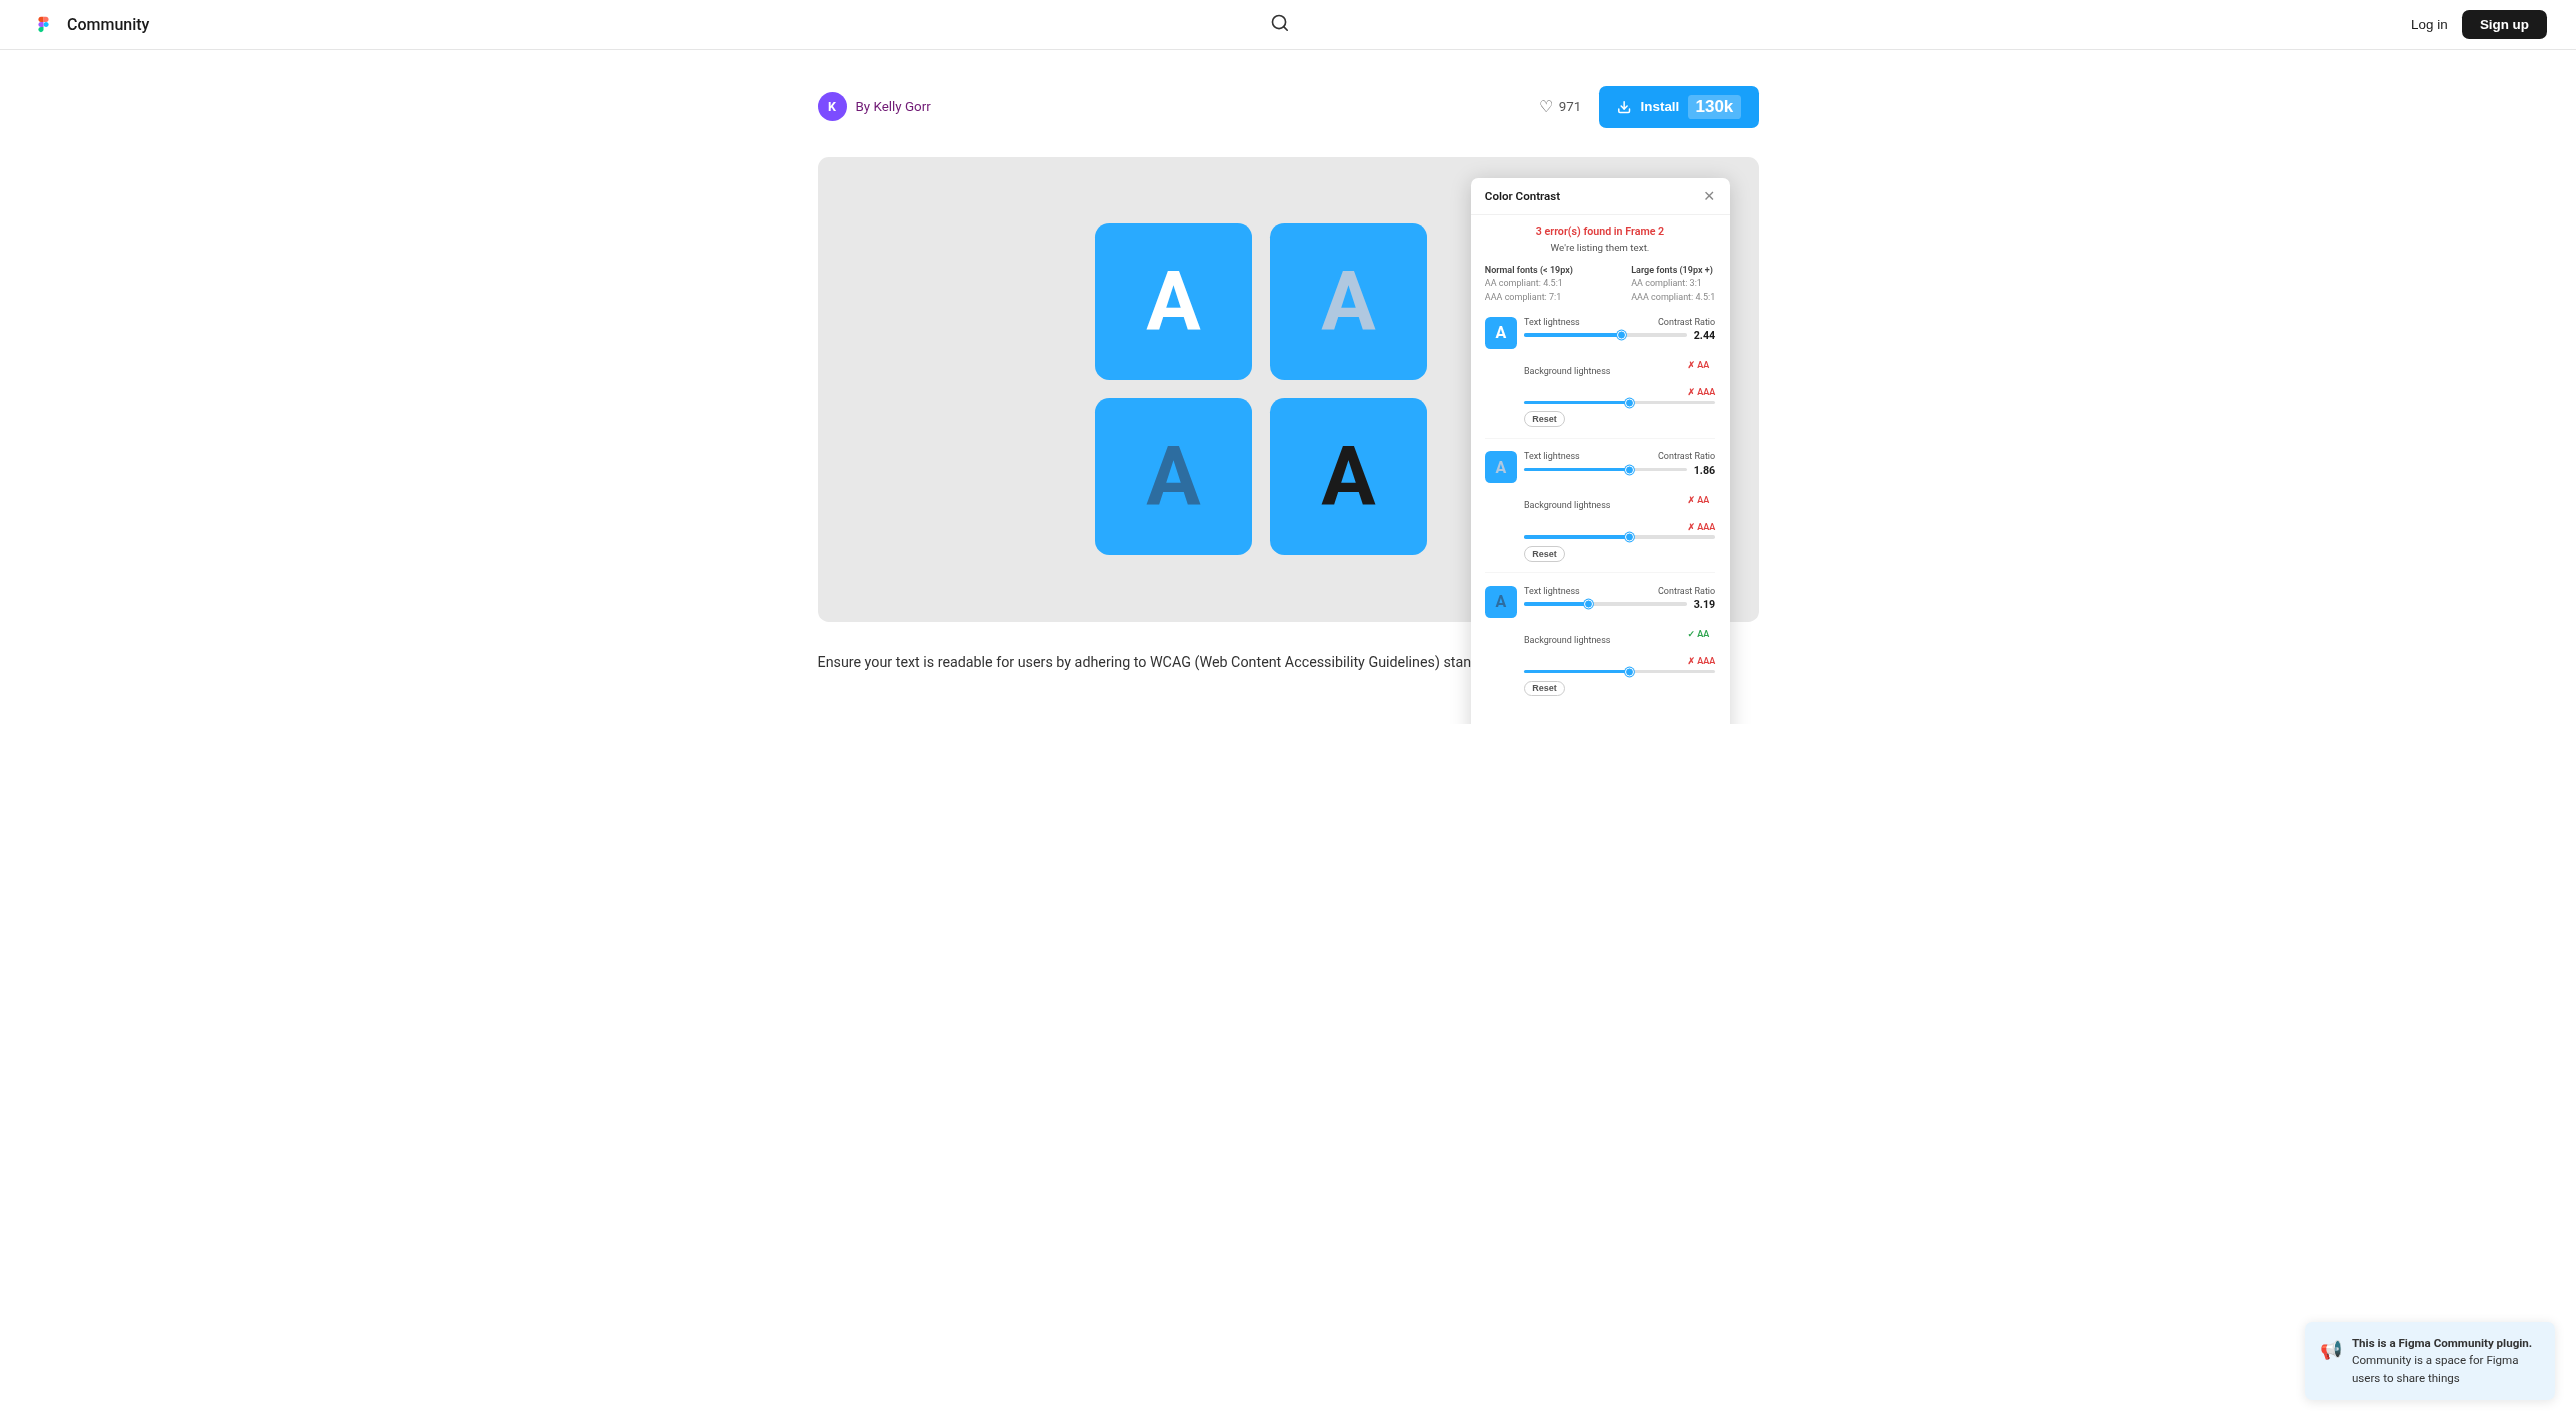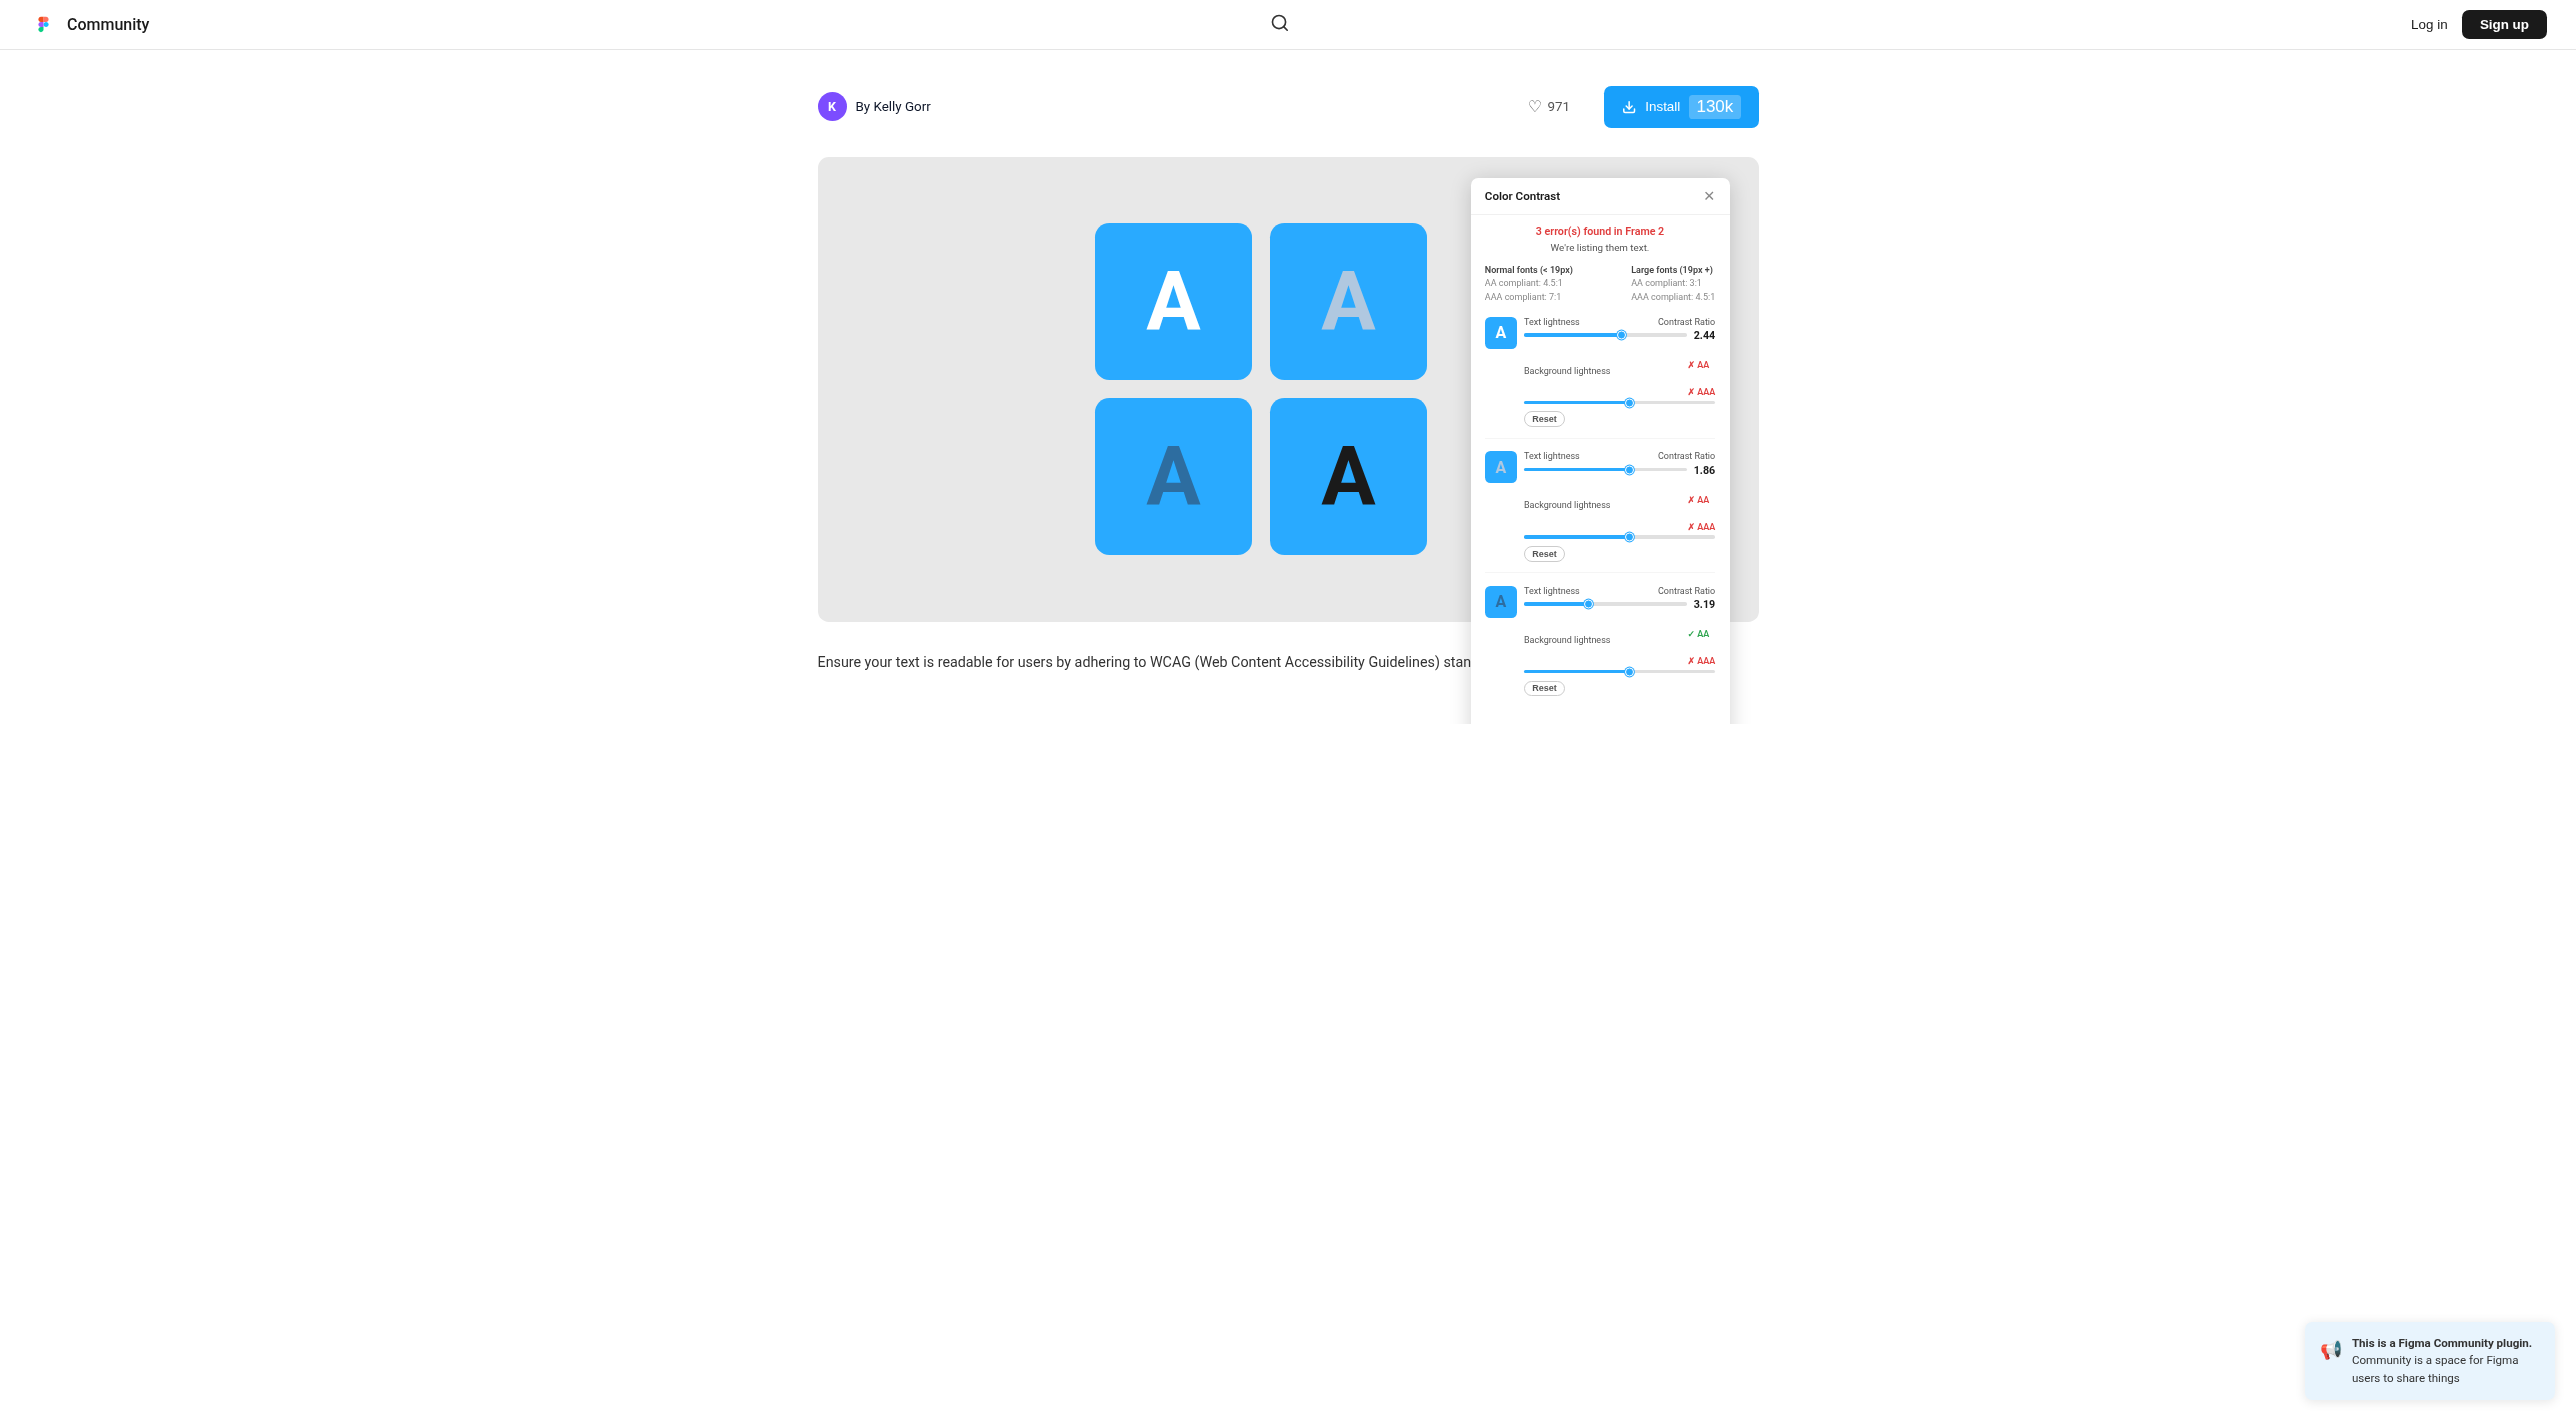--- a/index.html
+++ b/index.html
@@ -19,25 +19,25 @@
     .header-right { display: flex; align-items: center; gap: 14.3px; }
     .login-btn { font-size: 13.4px; color: #1a1a1a; cursor: pointer; background: none; border: none; font-weight: 500; }
     .signup-btn { background: #1a1a1a; color: #fff; border: none; border-radius: 7.2px; padding: 7.2px 18px; font-size: 13.4px; font-weight: 600; cursor: pointer; }
 
     
     .main { max-width: 984px; margin: 0 auto; padding: 36px 21.5px; }
     .plugin-title { font-size: 29px; font-weight: 700; color: #1a1a1a; margin-bottom: 14.3px; }
     .plugin-meta { display: flex; align-items: center; justify-content: space-between; margin-bottom: 29px; }
     .author-row { display: flex; align-items: center; gap: 9px; }
     .avatar { width: 29px; height: 29px; border-radius: 50%; background: #7c4dff; display: flex; align-items: center; justify-content: center; color: #fff; font-size: 12.5px; font-weight: 700; }
-    .author-name { font-size: 13.4px; color: #0f172a; }
+    .author-name { font-size: 13.4px; color: #701a75; }
     .meta-right { display: flex; align-items: center; gap: 18px; }
     .likes { display: flex; align-items: center; gap: 5.4px; color: #555; font-size: 13.4px; }
     .heart-icon { color: #555; font-size: 16px; }
-    .install-btn { display: flex; align-items: center; gap: 9px; background: #18a0fb; color: #fff; border: none; border-radius: 7.2px; padding: 9px 18px; font-size: 13.4px; font-weight: 400; cursor: pointer; margin-left: 16px; }
+    .install-btn { display: flex; align-items: center; gap: 9px; background: #18a0fb; color: #fff; border: none; border-radius: 7.2px; padding: 9px 18px; font-size: 13.4px; font-weight: 700; cursor: pointer; }
     .install-count { background: rgba(255,255,255,0.25); border-radius: 3.6px; padding: 1.8px 7.2px; font-size: 17px; }
 
     
     .preview-area {
       background: #e8e8e8; border-radius: 10.7px; padding: 43px 29px;
       display: flex; align-items: center; justify-content: center;
       position: relative; min-height: 465px; margin-bottom: 29px;
     }
     .letter-grid {
       display: grid; grid-template-columns: 1fr 1fr; gap: 18px;

